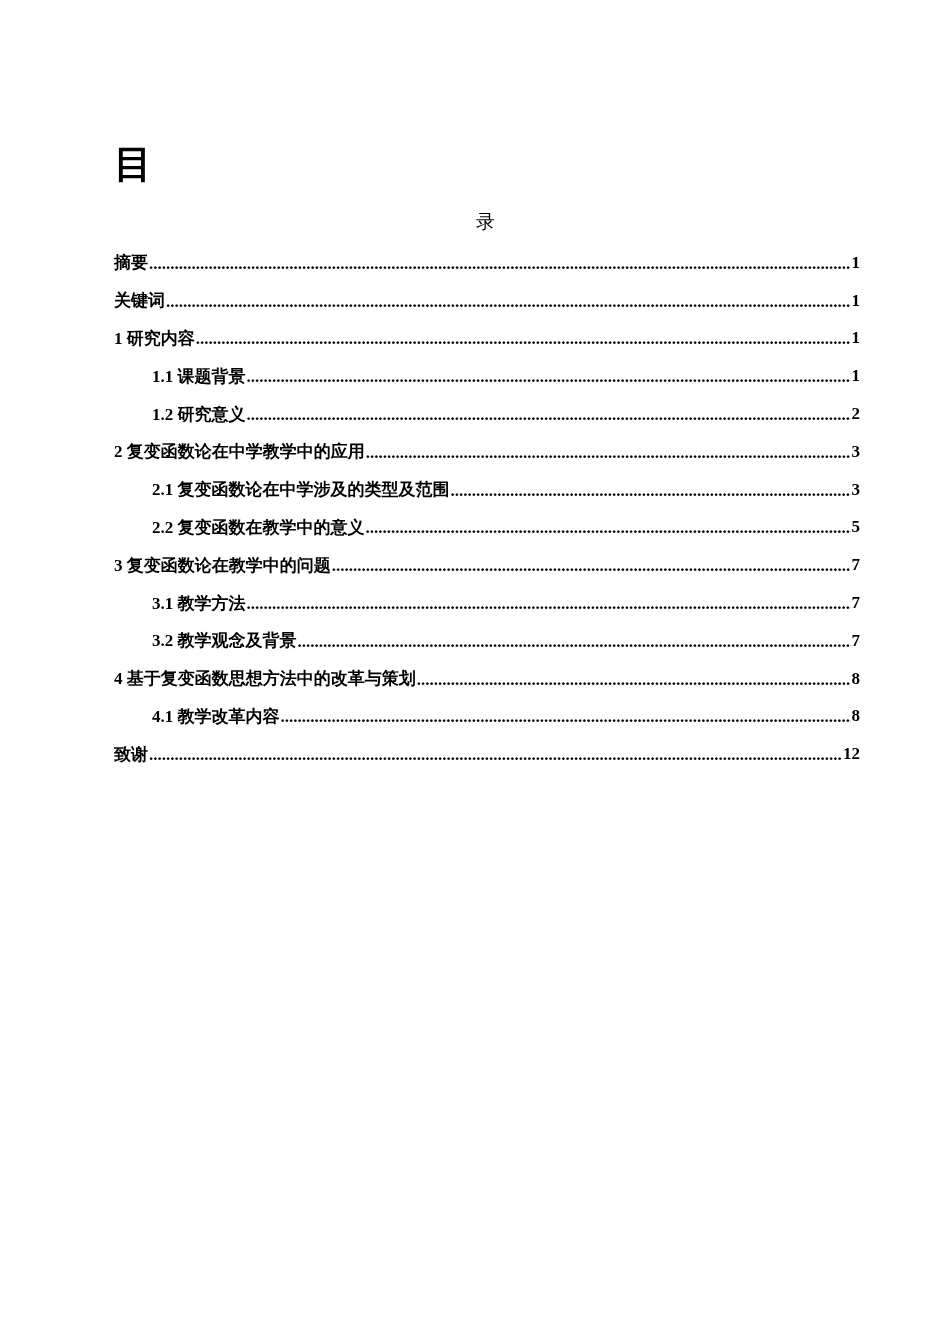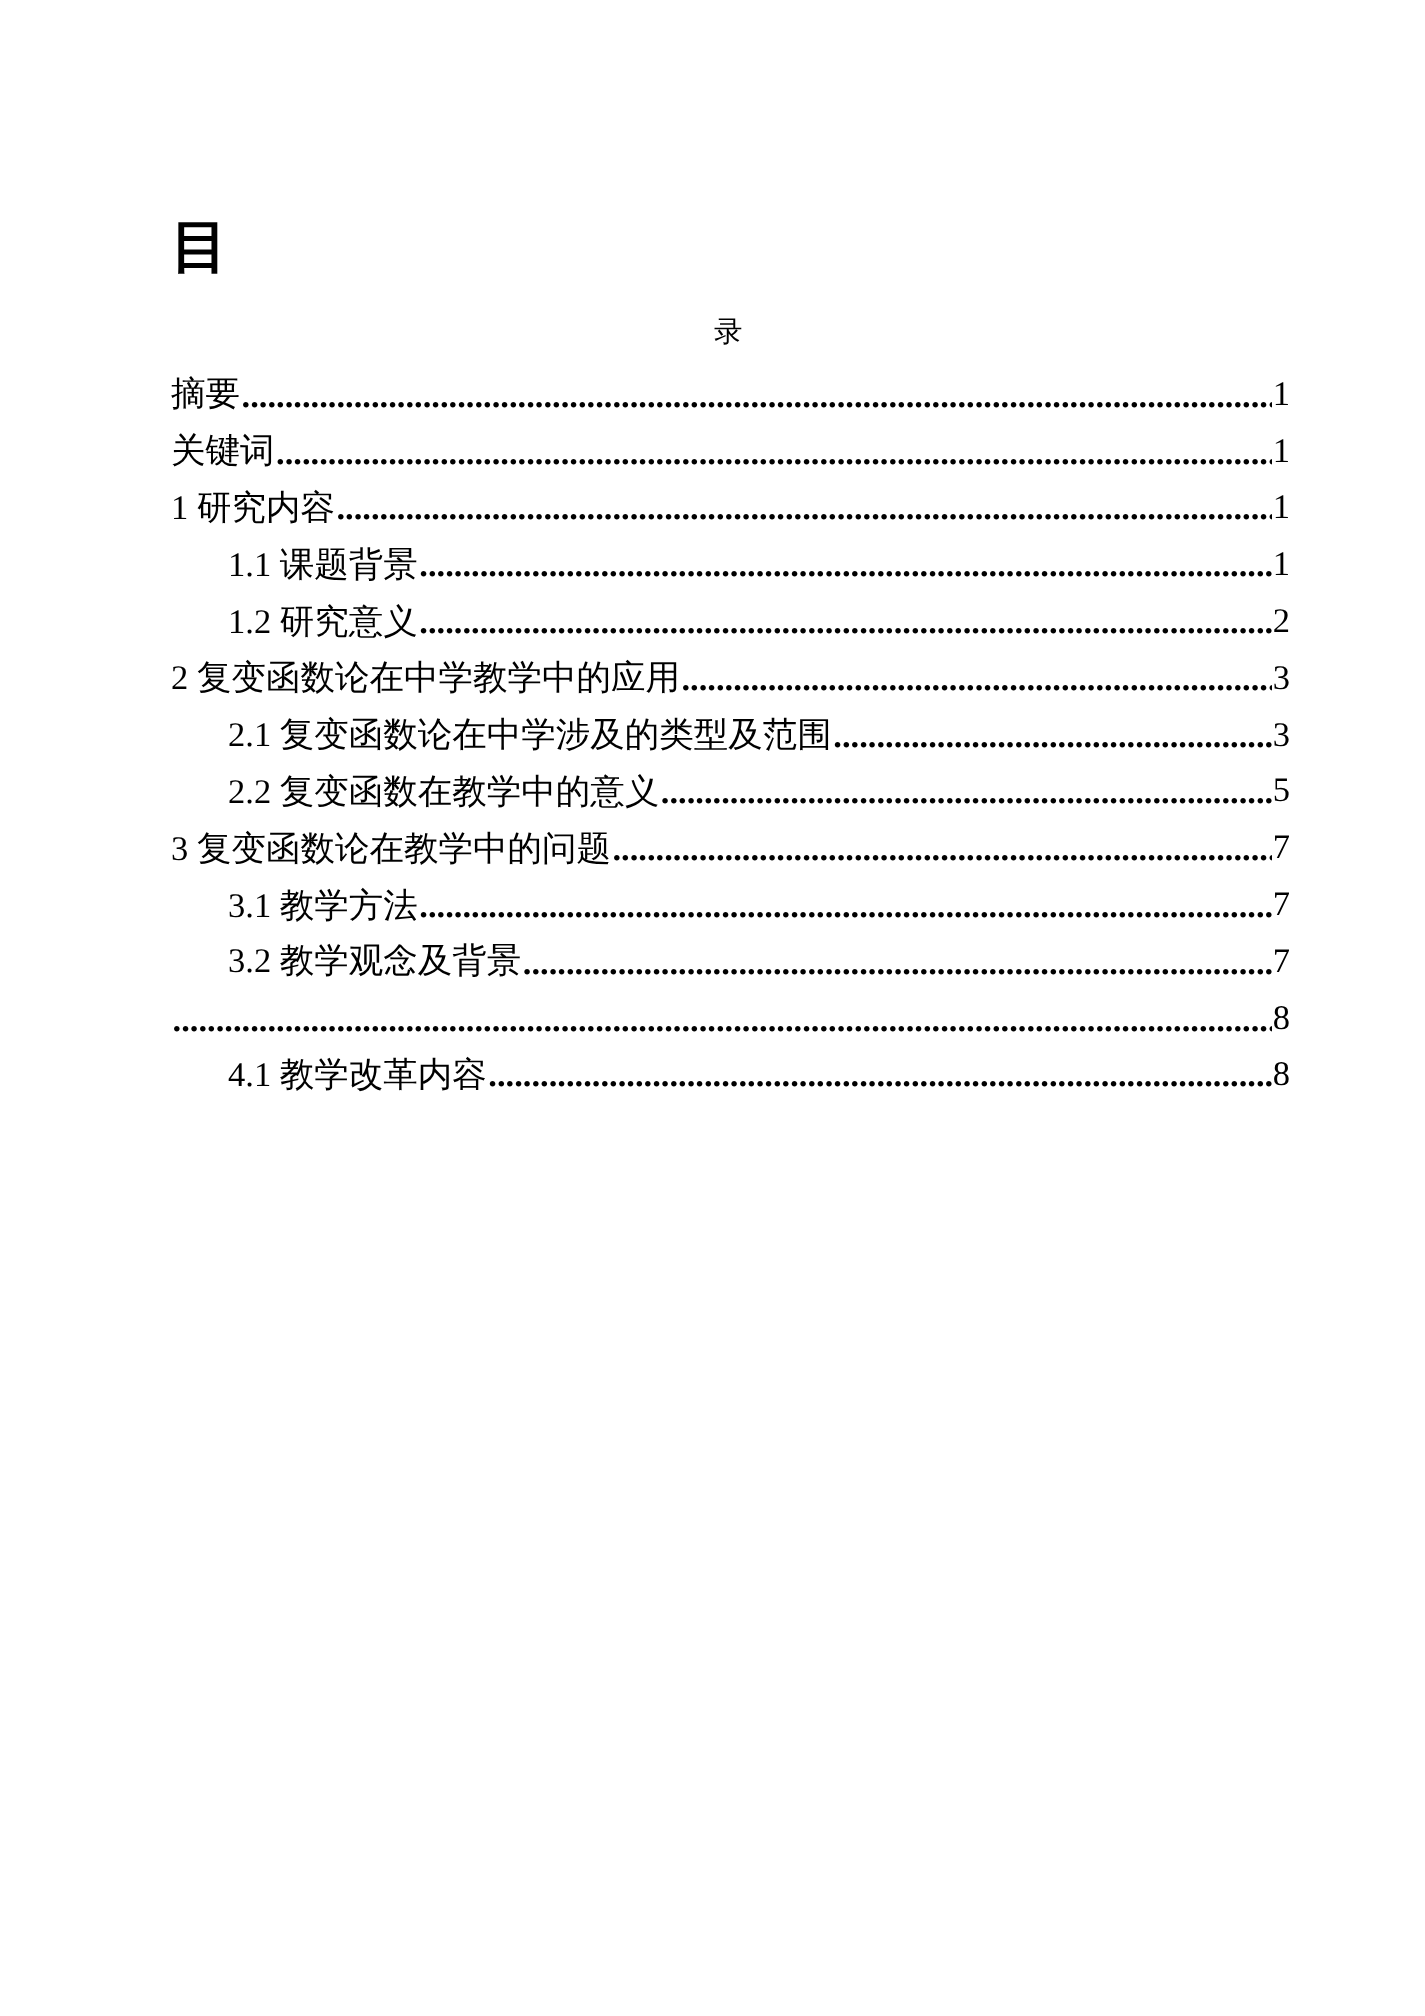--- a/index.html
+++ b/index.html
@@ -43,22 +43,22 @@
     .toc {
       position: absolute;
       left: 114px;
       top: 244px;
       width: 746px;
     }
     .toc-row {
       height: 37.8px;
       display: flex;
       align-items: center;
-      font-size: 23px;
-      font-weight: normal;
+      font-size: 17px;
+      font-weight: bold;
       white-space: nowrap;
       overflow: hidden;
     }
     .toc-row.level-2 {
       padding-left: 38px;
     }
     .toc-label {
       flex: 0 0 auto;
     }
     .toc-leader {
@@ -168,25 +168,33 @@
     </div>
     <div class="toc-row level-2">
       <a class="toc-link">
         <span class="toc-label">3.2 教学观念及背景</span>
         <span class="toc-leader"></span>
         <span class="toc-page">7</span>
       </a>
     </div>
     <div class="toc-row level-1">
       <a class="toc-link">
+        <span class="toc-label">4 基于复变函数思想方法中的改革与策划</span>
         <span class="toc-leader"></span>
         <span class="toc-page">8</span>
       </a>
     </div>
     <div class="toc-row level-2">
       <a class="toc-link">
         <span class="toc-label">4.1 教学改革内容</span>
         <span class="toc-leader"></span>
         <span class="toc-page">8</span>
+      </a>
+    </div>
+    <div class="toc-row level-1">
+      <a class="toc-link">
+        <span class="toc-label">致谢</span>
+        <span class="toc-leader"></span>
+        <span class="toc-page">12</span>
       </a>
     </div>
   </div>
 </div>
 
 </body></html>

